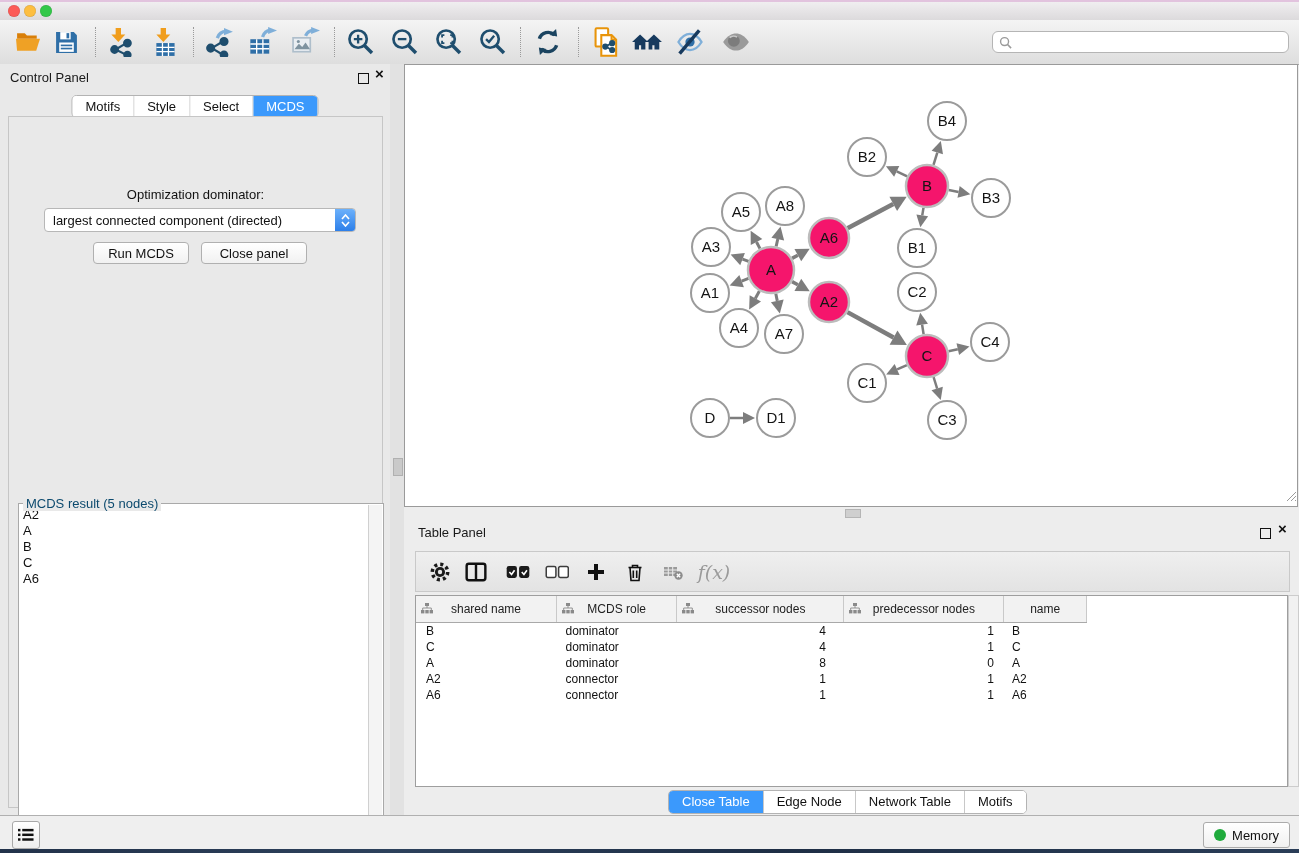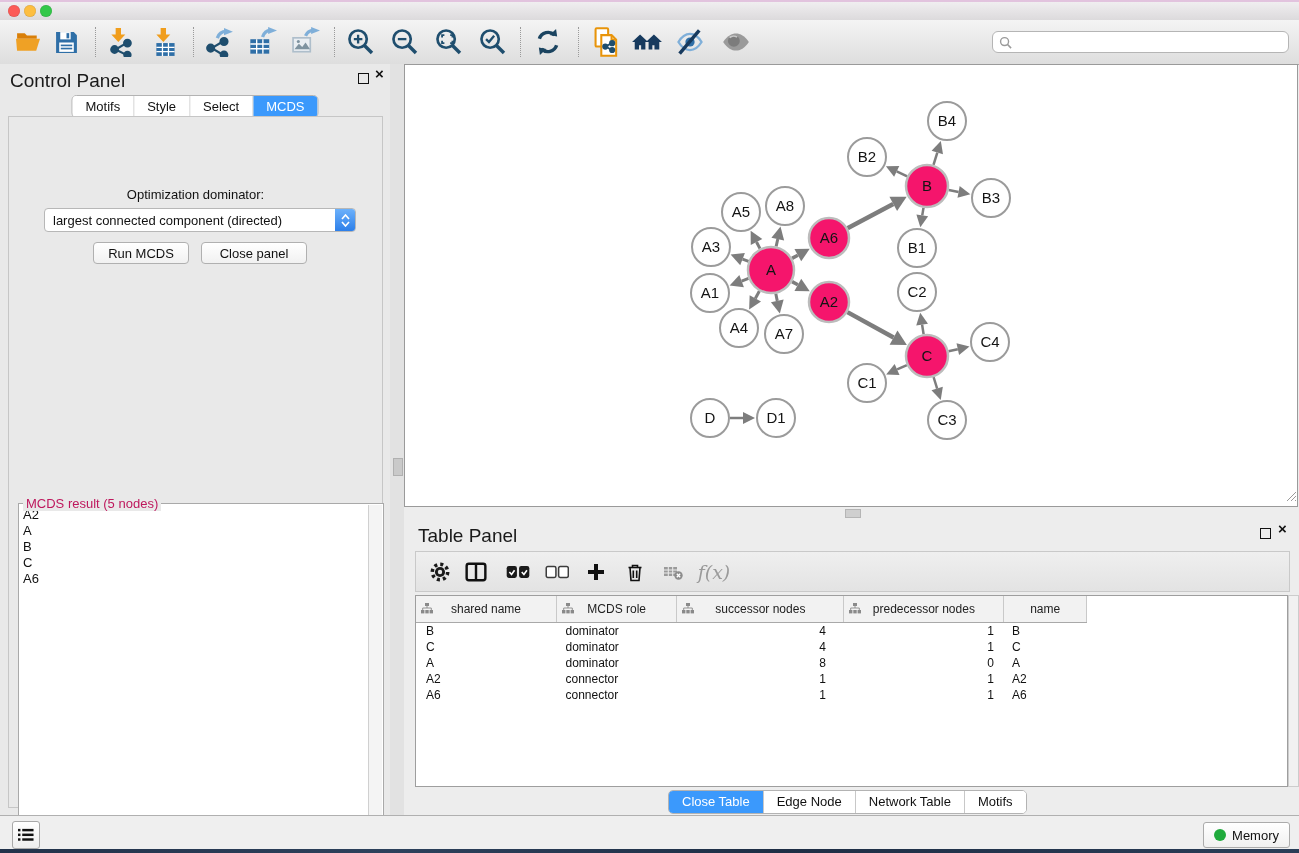--- a/index.html
+++ b/index.html
@@ -16,41 +16,41 @@
   
   .toolbar{left:0;top:20px;width:1299px;height:44px;background:linear-gradient(#f4f4f4,#dedede);
            border-bottom:1px solid #a9a9a9;}
   .tbtn{position:absolute;top:5px;width:34px;height:34px;display:flex;align-items:center;justify-content:center;cursor:default;}
   .sep{position:absolute;top:7px;height:30px;width:0;border-left:1px dotted #9a9a9a;}
   .search{position:absolute;left:992px;top:11px;width:297px;height:22px;background:#fff;border:1px solid #b5b5b5;
           border-radius:6px;display:flex;align-items:center;padding-left:6px;box-sizing:border-box;}
   .search input{border:none;outline:none;flex:1;font-size:12px;font-family:"Liberation Sans",sans-serif;background:transparent;margin-left:4px;}
   
   .control-panel{left:0;top:64px;width:390px;height:751px;background:#e9e9e9;}
-  .panel-title{position:absolute;left:10px;top:6px;font-size:19px;color:#1a1a1a;}
+  .panel-title{position:absolute;left:10px;top:6px;font-size:13px;color:#1a1a1a;}
   .win-ico{position:absolute;top:7px;font-size:12px;color:#111;line-height:12px;}
   .float-ico{width:9px;height:9px;border:1.5px solid #111;display:inline-block;}
   .close-ico{font-size:15px;font-weight:bold;}
   .seg-group{display:inline-flex;border:1px solid #b3b3b3;border-radius:5px;overflow:hidden;background:#fff;}
   .seg{padding:0 13px;height:21px;line-height:21px;font-size:13px;color:#111;background:#fff;border-right:1px solid #c8c8c8;white-space:nowrap;}
   .seg:last-child{border-right:none;}
   .seg.active{background:#3b99fc;color:#fff;}
   .cp-content{position:absolute;left:8px;top:52px;width:373px;height:690px;background:#e9e9e9;
               border:1px solid #c6c6c6;}
   .opt-label{position:absolute;left:0;width:100%;top:70px;text-align:center;font-size:13px;color:#111;}
   .dropdown{position:absolute;left:35px;top:91px;width:312px;height:24px;background:#fff;border:1px solid #b7b7b7;
             border-radius:4px;box-sizing:border-box;display:flex;align-items:center;}
   .dropdown .val{flex:1;font-size:13px;padding-left:8px;color:#111;white-space:nowrap;overflow:hidden;}
   .spinner{width:20px;height:22px;background:linear-gradient(#6cb1fb,#2d7fe9);border-radius:0 3px 3px 0;
            display:flex;flex-direction:column;align-items:center;justify-content:center;gap:1px;}
   .btn{position:absolute;height:22px;background:linear-gradient(#fff,#f1f1f1);border:1px solid #b0b0b0;border-radius:4px;
        font-size:13px;color:#111;display:flex;align-items:center;justify-content:center;box-sizing:border-box;}
   .result-box{position:absolute;left:9px;top:386px;width:364px;height:346px;border:1px solid #a9a9a9;
               background:#fff;}
-  .result-legend{position:absolute;left:4px;top:-8px;background:#e9e9e9;padding:0 3px;font-size:13px;color:#be185d;}
+  .result-legend{position:absolute;left:4px;top:-8px;background:#e9e9e9;padding:0 3px;font-size:13px;color:#0c4a6e;}
   .result-list{margin:0;padding:3px 0 0 4px;list-style:none;font-size:13px;line-height:16px;color:#111;}
   .vscroll{position:absolute;top:1px;bottom:1px;width:13px;background:#f4f4f4;border-left:1px solid #d0d0d0;}
   
   .vdivider{left:390px;top:64px;width:14px;height:751px;background:#e2e2e2;}
   .vthumb{position:absolute;left:3px;top:394px;width:8px;height:16px;background:#c9c9c9;border:1px solid #b0b0b0;}
   .hdivider{left:404px;top:507px;width:895px;height:12px;background:#ededed;}
   .hthumb{position:absolute;left:441px;top:2px;width:14px;height:7px;background:#cfcfcf;border:1px solid #b5b5b5;}
   
   .net-window{left:404px;top:64px;width:894px;height:443px;border:1px solid #9a9a9a;box-sizing:border-box;background:#fff;}
   .net-titlebar{position:absolute;left:0;top:0;width:100%;height:23px;background:linear-gradient(#efefef,#d6d6d6);

